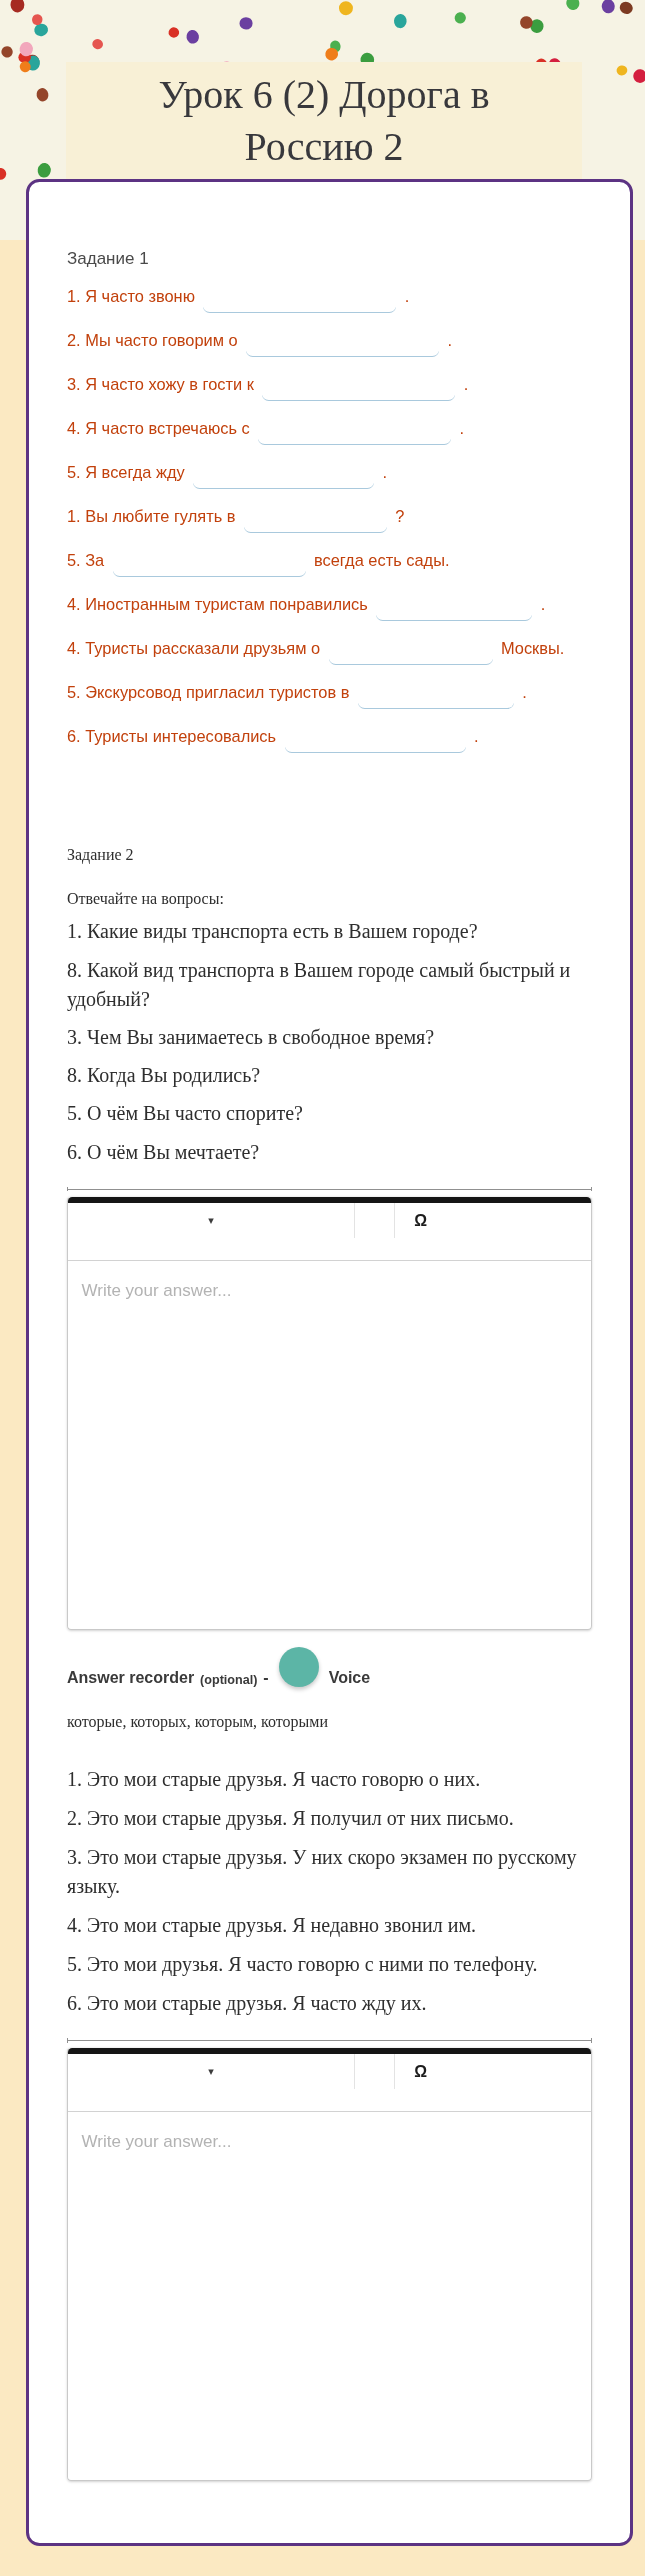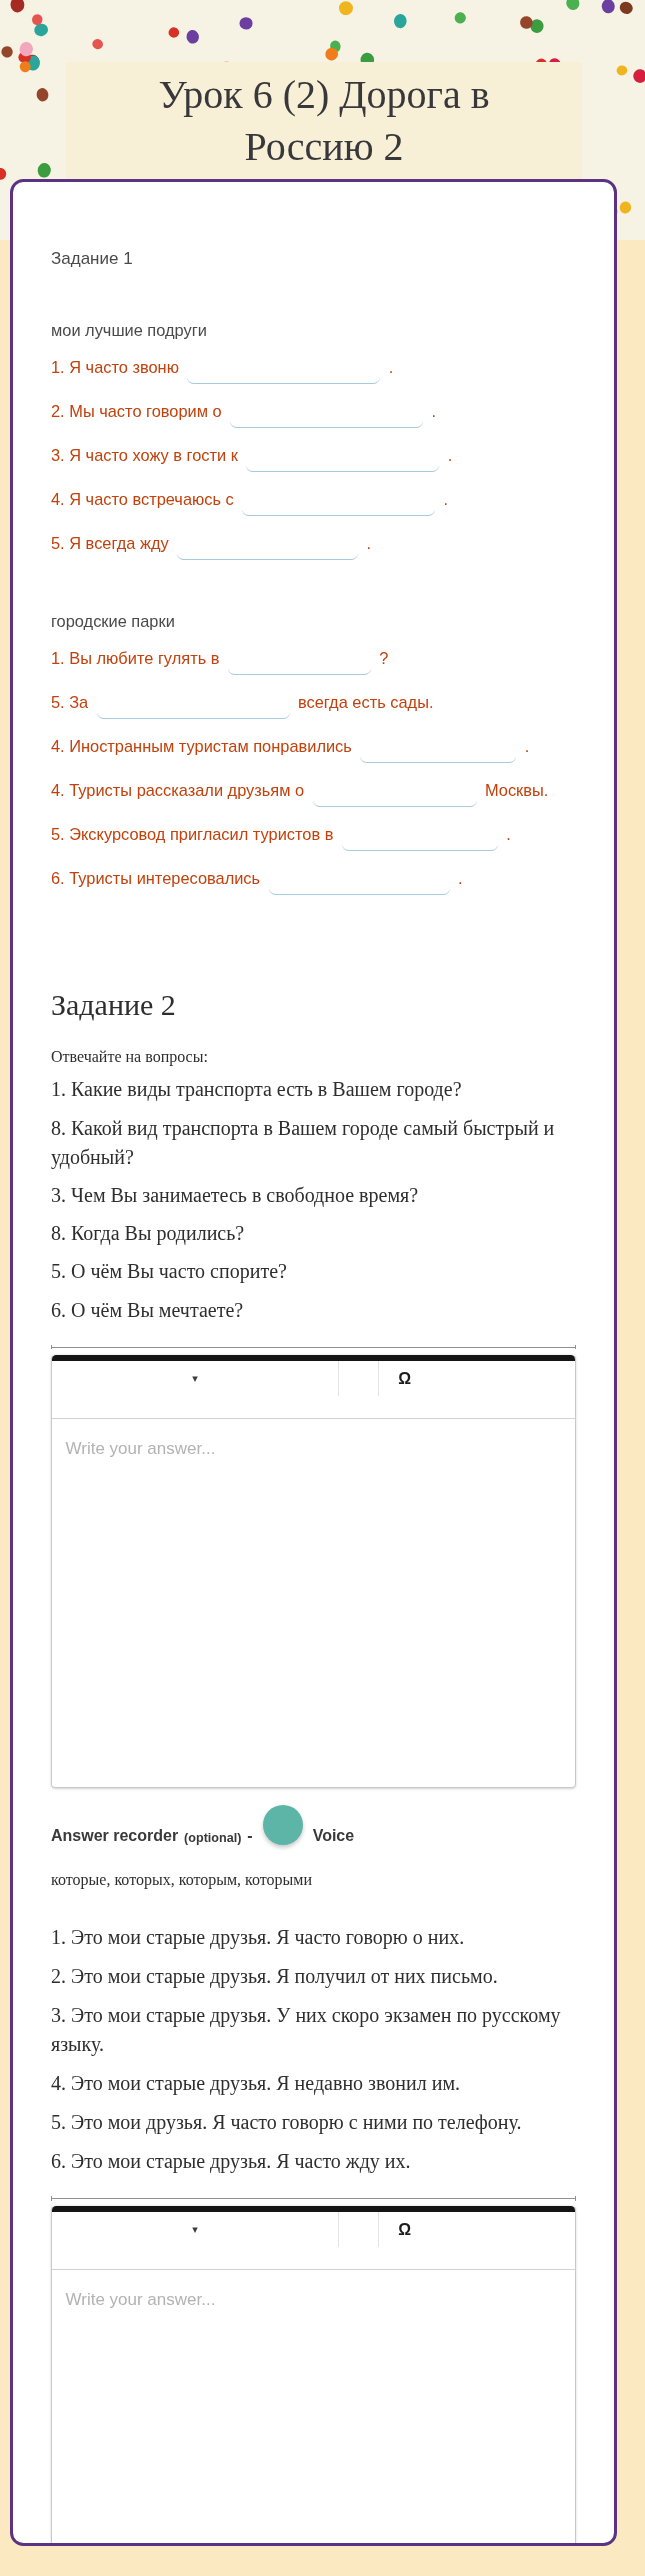--- a/index.html
+++ b/index.html
@@ -22,37 +22,37 @@
   
   .title-box{
     position:absolute;left:66px;top:62px;width:516px;height:117px;
     background:var(--titlebox-bg);
     display:flex;align-items:center;justify-content:center;text-align:center;
     font-family:"Liberation Serif",serif;font-size:40px;line-height:52px;color:#38383c;
     padding:0 51px;box-sizing:border-box;
   }
   
   .card{
-    position:absolute;left:10px;top:179px;width:607px;height:2367px;
+    position:absolute;left:26px;top:179px;width:607px;height:2367px;
     background:#fff;border:3.4px solid var(--accent-purple);border-radius:13.5px;
     box-sizing:border-box;padding:0 38px;overflow:hidden;
   }
   .task-label-sans{margin-top:67px;font-size:17px;color:#4a4a4a;}
   .group-heading{margin-top:52px;font-size:16.4px;color:#4a4a4a;}
   .fill-line{margin-top:11px;font-size:16.4px;color:#c2410c;height:33px;line-height:33px;white-space:nowrap;}
   .blank{
     display:inline-block;height:22px;vertical-align:bottom;margin:0 8.4px;
     border-bottom:1.7px solid var(--blank-blue);border-radius:0 0 6.7px 6.7px;width:193px;
   }
   .blank.w170{width:143px;}
   .blank.w185{width:156px;}
   .blank.w195{width:164px;}
   .blank.w215{width:181px;}
   .serif{font-family:"Liberation Serif",serif;color:#2e2e2e;}
-  .task-label-serif{margin-top:93px;font-size:30px;font-family:Liberation Serif, serif;}
+  .task-label-serif{margin-top:93px;font-size:16px;font-family:Liberation Serif, serif;}
   .t-intro{margin-top:26px;font-size:16px;}
   .question{margin-top:9.3px;font-size:20px;line-height:29px;}
   .sentence{margin-top:10px;font-size:20px;line-height:29px;}
   .sent-first{margin-top:34px;}
   
   .editor{margin-top:22px;}
   .editor-topline{height:0.8px;background:#909090;position:relative;margin-bottom:7.6px;}
   .editor-topline::before,.editor-topline::after{
     content:"";position:absolute;top:-1.7px;width:0.8px;height:4.2px;background:#909090;
   }
@@ -154,39 +154,37 @@
 </div>
 
 <div class="title-box">
   <span>Урок 6 (2) Дорога в Россию 2</span>
 </div>
 
 <div class="card">
 
   <div class="task-label-sans">Задание 1</div>
 
-  <div class="group-heading">мои лучшие подруги</div>
 
   <div class="fill-line">
     <span>1. Я часто звоню</span><span class="blank"></span><span>.</span>
   </div>
   <div class="fill-line">
     <span>2. Мы часто говорим о</span><span class="blank"></span><span>.</span>
   </div>
   <div class="fill-line">
     <span>3. Я часто хожу в гости к</span><span class="blank"></span><span>.</span>
   </div>
   <div class="fill-line">
     <span>4. Я часто встречаюсь с</span><span class="blank"></span><span>.</span>
   </div>
   <div class="fill-line">
     <span>5. Я всегда жду</span><span class="blank w215"></span><span>.</span>
   </div>
 
-  <div class="group-heading">городские парки</div>
 
   <div class="fill-line">
     <span>1. Вы любите гулять в</span><span class="blank w170"></span><span>?</span>
   </div>
   <div class="fill-line">
     <span>5. За</span><span class="blank"></span><span>всегда есть сады.</span>
   </div>
   <div class="fill-line">
     <span>4. Иностранным туристам понравились</span><span class="blank w185"></span><span>.</span>
   </div>

